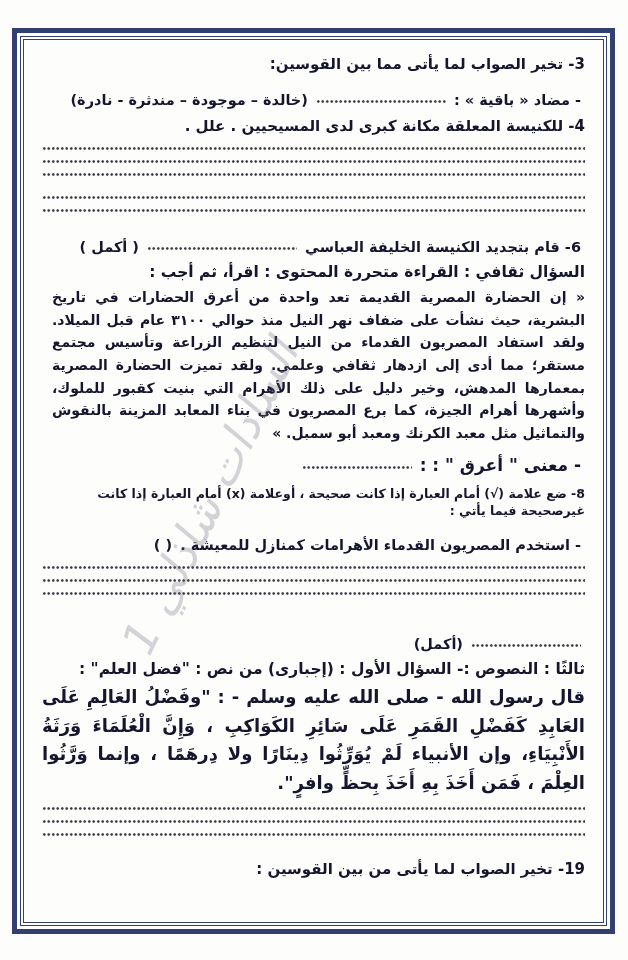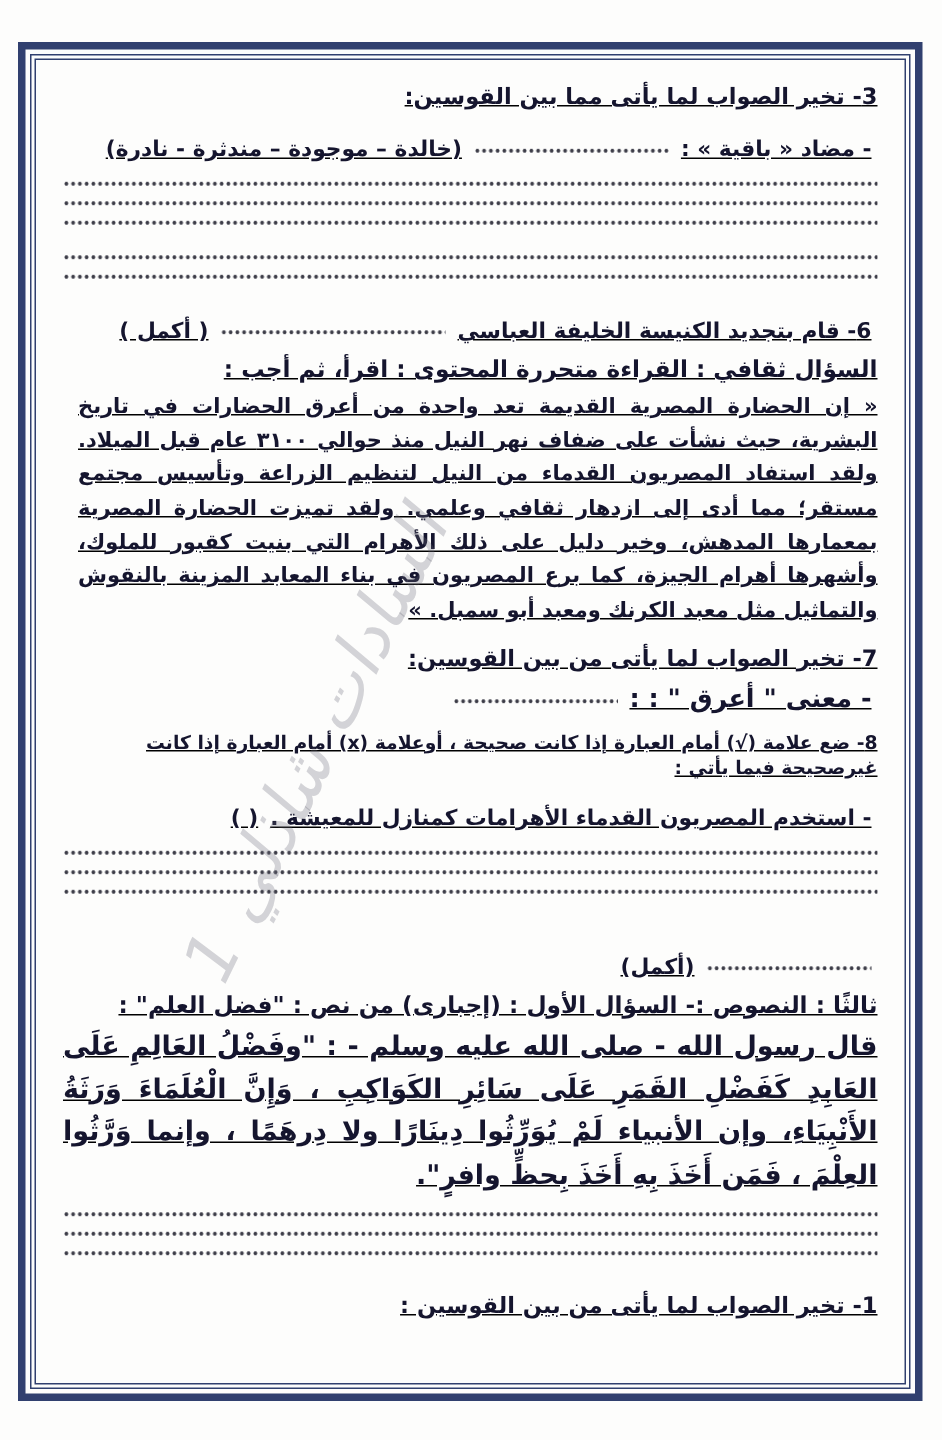--- a/index.html
+++ b/index.html
@@ -22,21 +22,20 @@
   .frame-mid {
     height: 100%;
     border: 1px solid #31406f;
     padding: 2px;
   }
   .frame-inner {
     height: 100%;
     border: 1px solid #31406f;
     padding: 12px 16px 8px 16px;
     overflow: hidden;
-    text-decoration: underline;
   }
 
   .content { direction: rtl; color: #15152e; font-weight: bold; position: relative; }
 
   .q-title { font-size: 15px; line-height: 1.4; margin: 2px 2px 5px 0; }
   .q-title.small { font-size: 12.5px; }
   .sec-title { font-size: 15.5px; margin: 6px 2px 5px 0; }
 
   .row { display: flex; align-items: baseline; gap: 8px; margin: 2px 6px 8px 0; font-size: 14.5px; }
   .row .opts { white-space: nowrap; margin-top: 12px; }
@@ -97,20 +96,21 @@
       <div class="frame-inner">
         <div class="content">
 
           <div class="q-title">3- تخير الصواب لما يأتى مما بين القوسين:</div>
           <div class="row">
             <span>-  مضاد « باقية » :</span>
             <span class="dotfill w130"></span>
             <span class="opts">(خالدة – موجودة – مندثرة - نادرة)</span>
           </div>
 
+          <div class="q-title">4- للكنيسة المعلقة مكانة كبرى لدى المسيحيين . علل .</div>
           <div class="dots-block">
             <div class="dotline"></div>
             <div class="dotline"></div>
             <div class="dotline"></div>
           </div>
 
           <div class="dots-block">
             <div class="dotline"></div>
             <div class="dotline"></div>
           </div>
@@ -118,21 +118,20 @@
           <div class="row">
             <span>6- قام بتجديد الكنيسة الخليفة العباسي</span>
             <span class="dotfill w150"></span>
             <span class="opts">( أكمل )</span>
           </div>
 
           <div class="sec-title">السؤال ثقافي : القراءة متحررة المحتوى : اقرأ، ثم أجب :</div>
 
           <div class="passage">« إن الحضارة المصرية القديمة تعد واحدة من أعرق الحضارات في تاريخ البشرية، حيث نشأت على ضفاف نهر النيل منذ حوالي ٣١٠٠ عام قبل الميلاد. ولقد استفاد المصريون القدماء من النيل لتنظيم الزراعة وتأسيس مجتمع مستقر؛ مما أدى إلى ازدهار ثقافي وعلمي. ولقد تميزت الحضارة المصرية بمعمارها المدهش، وخير دليل على ذلك الأهرام التي بنيت كقبور للملوك، وأشهرها أهرام الجيزة، كما برع المصريون في بناء المعابد المزينة بالنقوش والتماثيل مثل معبد الكرنك ومعبد أبو سمبل. »</div>
 
-          <div class="q-title">7- تخير الصواب لما يأتى من بين القوسين:</div>
           <div class="row big">
             <span>-  معنى " أعرق " : :</span>
             <span class="dotfill w110"></span>
           </div>
 
           <div class="q-title small">8- ضع علامة (√) أمام العبارة إذا كانت صحيحة ، أوعلامة (x) أمام العبارة إذا كانت غيرصحيحة فيما يأتي :</div>
           <div class="row">
             <span>-   استخدم المصريون القدماء  الأهرامات كمنازل للمعيشة .</span>
             <span class="opts">(        )</span>
           </div>
@@ -155,21 +154,21 @@
           <div class="hadith">قال رسول الله - صلى الله عليه وسلم - : "وفَضْلُ العَالِمِ عَلَى العَابِدِ كَفَضْلِ القَمَرِ عَلَى سَائِرِ الكَوَاكِبِ ، وَإِنَّ الْعُلَمَاءَ وَرَثَةُ الأَنْبِيَاءِ، وإن الأنبياء لَمْ يُوَرِّثُوا دِينَارًا ولا دِرهَمًا ، وإنما وَرَّثُوا العِلْمَ ، فَمَن أَخَذَ بِهِ أَخَذَ بِحظٍّ وافرٍ".</div>
 
           <div class="dots-block">
             <div class="dotline"></div>
             <div class="dotline"></div>
             <div class="dotline"></div>
           </div>
 
           <div class="gap-s"></div>
 
-          <div class="q-title">1- تخير الصواب لما يأتى من بين القوسين :</div>
+          <div class="q-title">19- تخير الصواب لما يأتى من بين القوسين :</div>
 
         </div>
       </div>
     </div>
   </div>
 
   <div class="watermark">السادات شاذلي 1</div>
 </div>
 
 </body></html>

